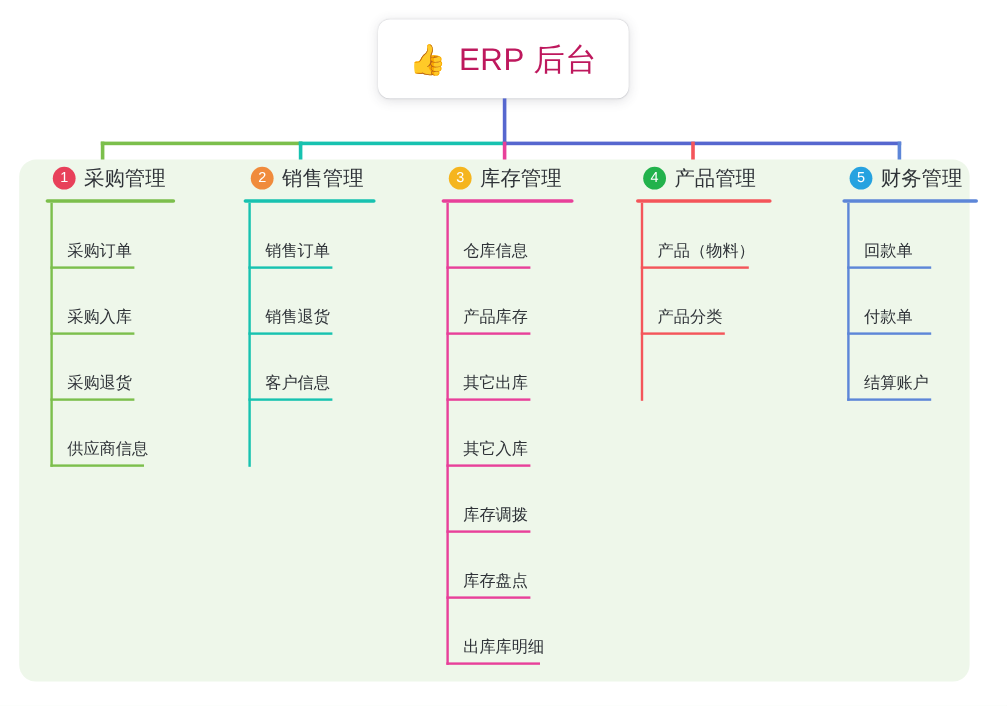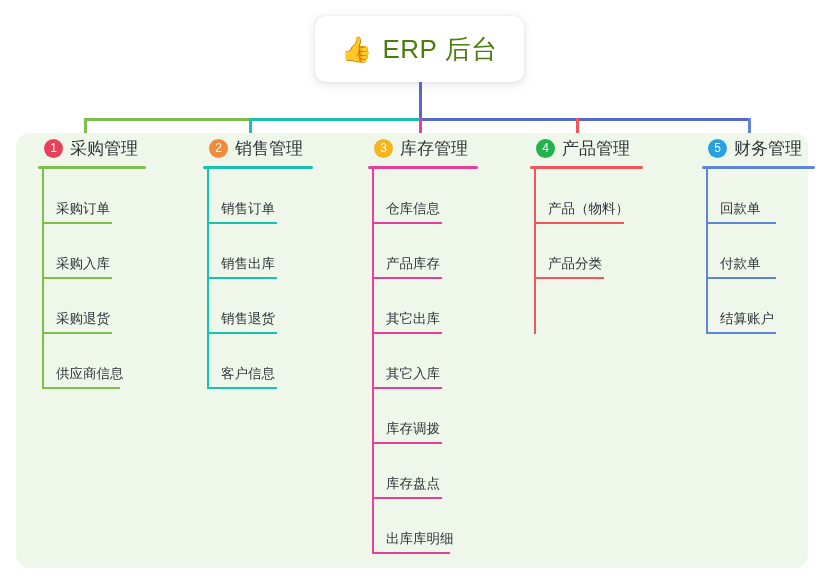--- a/index.html
+++ b/index.html
@@ -38,21 +38,21 @@
     box-sizing: border-box;
   }
   .root-emoji {
     font-size: 25px;
     line-height: 1;
     font-family: "DejaVu Sans", sans-serif;
     color: #f5bf4b;
   }
   .root-title {
     font-size: 26px;
-    color: #4d7c0f;
+    color: #be185d;
     letter-spacing: 0.5px;
     white-space: nowrap;
   }
 
   
   .conn {
     position: absolute;
   }
 
   
@@ -186,24 +186,20 @@
             <span class="col-title">销售管理</span>
           </div>
           <div class="head-rule" style="background: rgb(23, 194, 176); width: 110px;"></div>
           <div class="branch" style="height: 220px;">
             <div class="stem" style="background: rgb(23, 194, 176); height: 220px; left: 4px;"></div>
             <div class="leaf" style="height: 55px; margin-left: -8px; padding-left: 43px;">
               <span class="leaf-label">销售订单</span>
               <div class="leaf-rule" style="background: rgb(23, 194, 176); width: 70px;"></div>
             </div>
             <div class="leaf" style="height: 55px; margin-left: -8px;">
-              <span class="leaf-label">销售出库</span>
-              <div class="leaf-rule" style="background: rgb(23, 194, 176); width: 70px;"></div>
-            </div>
-            <div class="leaf" style="height: 55px; margin-left: -8px;">
               <span class="leaf-label">销售退货</span>
               <div class="leaf-rule" style="background: rgb(23, 194, 176); width: 70px;"></div>
             </div>
             <div class="leaf" style="height: 55px; margin-left: -8px;">
               <span class="leaf-label">客户信息</span>
               <div class="leaf-rule" style="background: rgb(23, 194, 176); width: 70px;"></div>
             </div>
           </div>
         </div>
         <div class="column" style="left: 352px; width: 150px;">

